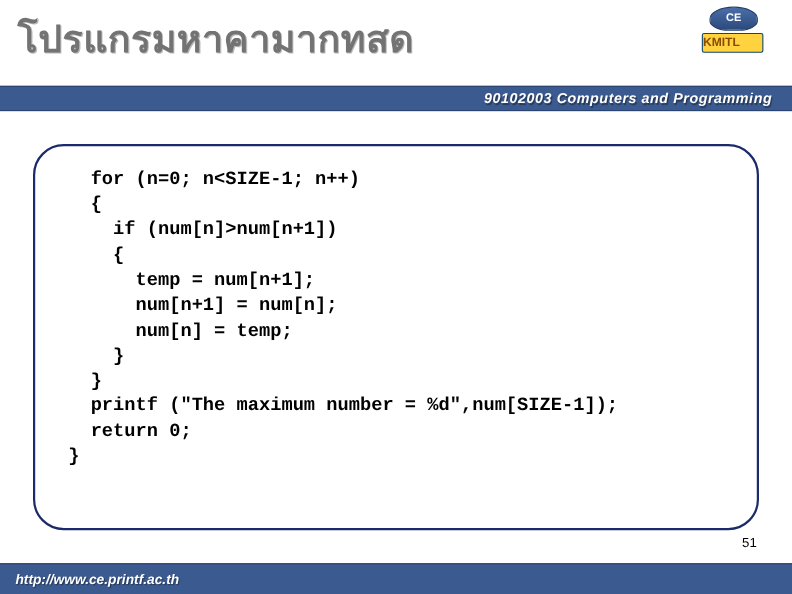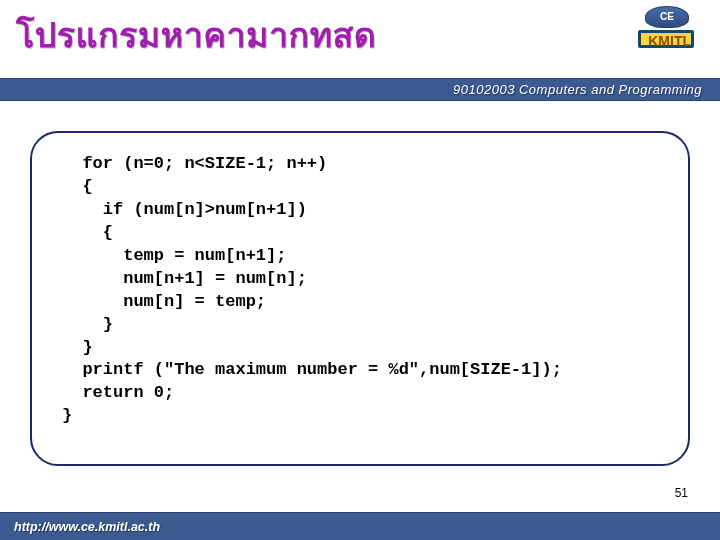--- a/index.html
+++ b/index.html
@@ -19,21 +19,21 @@
   }
   .header-area {
     position: relative;
     height: 78px;
     padding: 8px 16px 0 16px;
   }
   .title {
     font-family: Liberation Mono, monospace;
     font-size: 34px;
     font-weight: bold;
-    color: #a21caf;
+    color: #737373;
     text-shadow: 1px 1px 0 #bbb;
     letter-spacing: 0.5px;
   }
   .logo {
     position: absolute;
     right: 24px;
     top: 6px;
     width: 58px;
     height: 44px;
   }
@@ -47,49 +47,49 @@
     font-size: 10px;
     font-weight: bold;
     text-align: center;
     line-height: 20px;
     border: 1px solid #243c66;
   }
   .logo-bottom {
     width: 56px;
     height: 18px;
     background: #ffd23f;
-    border: 3px solid #0c4a6e;
+    border: 1px solid #0c4a6e;
     margin-top: 2px;
-    font-size: 14px;
+    font-size: 11px;
     font-weight: bold;
     color: #8a4a00;
-    text-align: right;
+    text-align: left;
     line-height: 16px;
     border-radius: 2px;
   }
   .course-bar {
     background: #3b5a8f;
     color: #fff;
     font-size: 13px;
     font-style: italic;
-    font-weight: normal;
+    font-weight: bold;
     text-align: right;
     padding: 3px 18px;
     letter-spacing: 0.5px;
     text-shadow: 1px 1px 1px rgba(0,0,0,0.4);
     border-top: 1px solid #2b4370;
     border-bottom: 1px solid #2b4370;
   }
   .content-area {
     padding: 30px 30px 10px 30px;
   }
   .code-box {
     border: 2px solid #1a2a6b;
     border-radius: 28px;
-    padding: 20px 30px 36px 30px;
+    padding: 20px 30px 52px 30px;
     min-height: 320px;
     background: #fff;
   }
   .code {
     font-family: "Courier New", monospace;
     font-size: 17px;
     font-weight: bold;
     color: #000;
     white-space: pre;
     line-height: 1.35;
@@ -148,16 +148,16 @@
   }
   printf ("The maximum number = %d",num[SIZE-1]);
   return 0;
 }</div>
     </div>
   </div>
 
   <div class="page-num">51</div>
 
   <div class="footer">
-    <span>http://www.ce.kmitl.ac.th</span>
+    <span>http://www.ce.printf.ac.th</span>
   </div>
 
 </div>
 
 </body></html>

